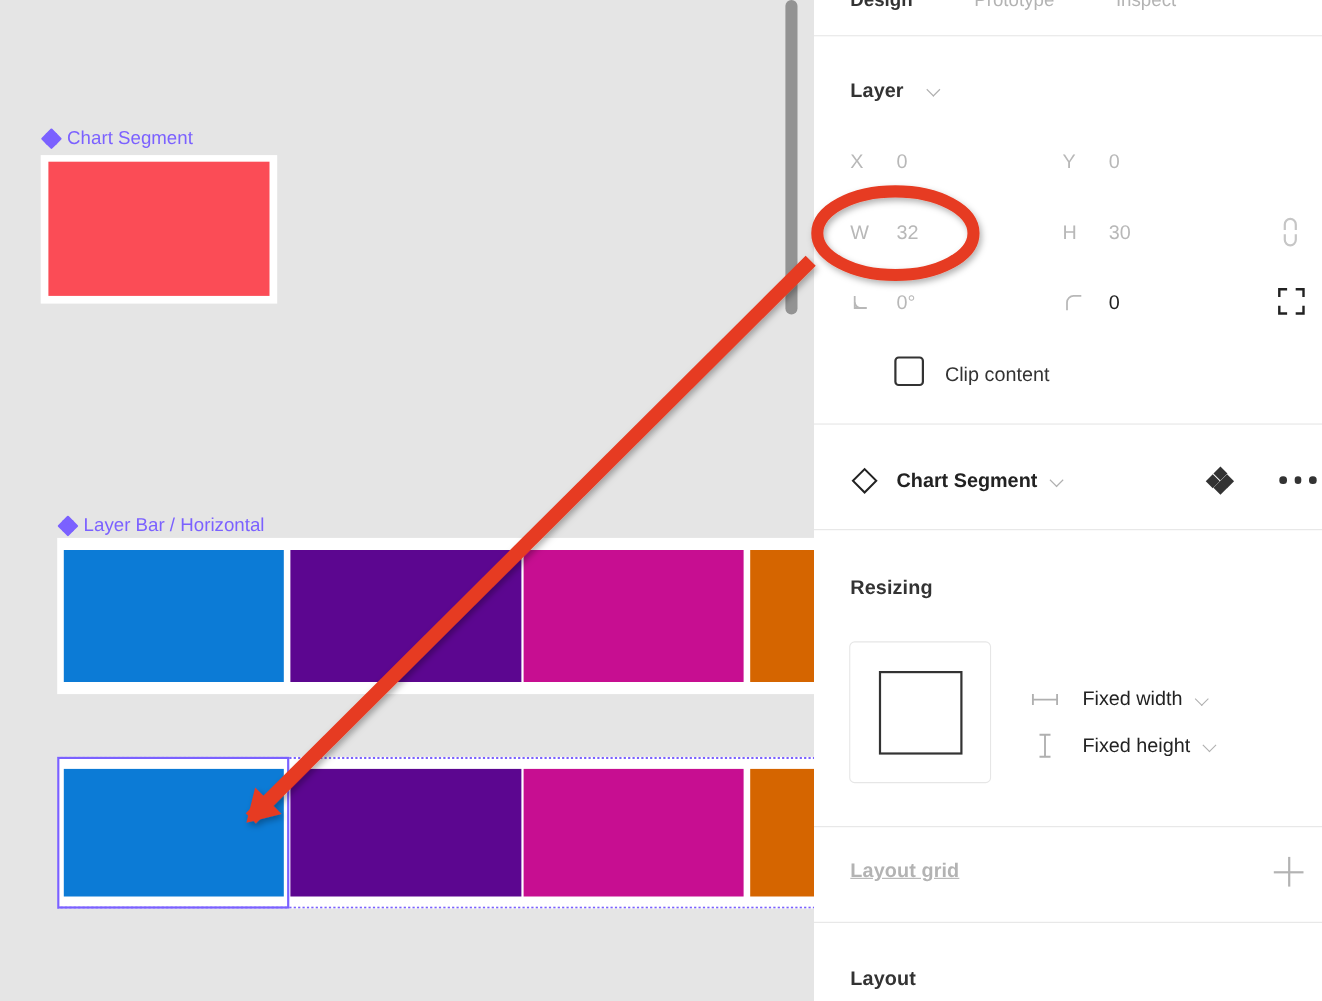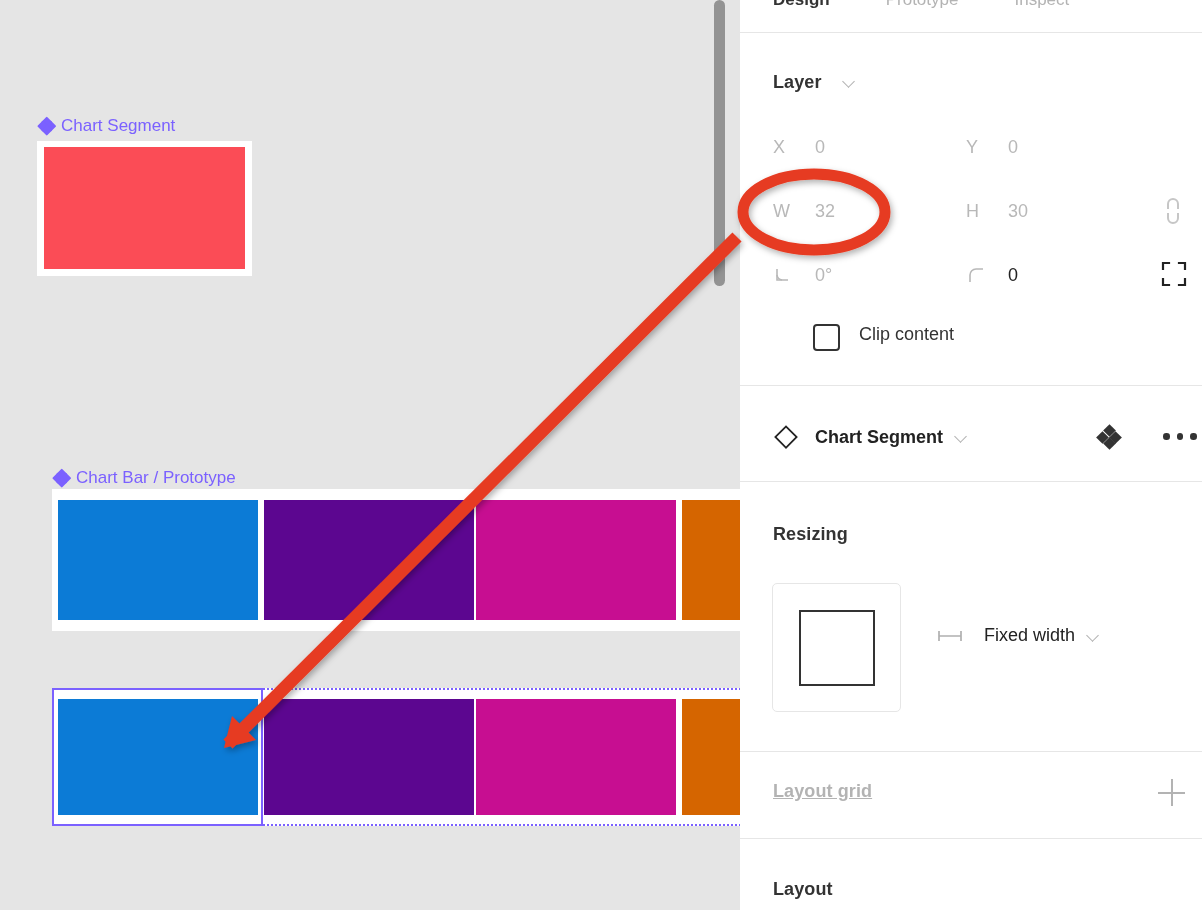--- a/index.html
+++ b/index.html
@@ -218,21 +218,21 @@
   }
   .fld .val.dark { color: #222222; }
 
   .icon-svg { display: block; }
 
   
   #clip-row {
     position: absolute;
     left: 773px; top: 324px;
     display: flex;
-    align-items: flex-start;
+    align-items: flex-end;
     gap: 19px;
     padding-left: 40px;
   }
   #clip-checkbox {
     width: 27px; height: 27px;
     border: 2px solid #333333;
     border-radius: 4px;
     box-sizing: border-box;
     background: #fff;
   }
@@ -347,21 +347,21 @@
       <div id="seg-fill" style="background: rgb(251, 76, 86);"></div>
     </div>
 
     <div class="comp-label" style="left: 54px; top: 469px; color: rgb(123, 97, 255);">
       <span class="comp-diamond">
         <i class="t" style="background: rgb(123, 97, 255);"></i>
           <i class="l" style="background: rgb(123, 97, 255);"></i>
           <i class="r" style="background: rgb(123, 97, 255);"></i>
           <i class="b" style="background: rgb(123, 97, 255);"></i>
       </span>
-      <span>Chart Bar / Prototype</span>
+      <span>Layer Bar / Horizontal</span>
     </div>
 
     <div class="frame" id="bar-row-1-frame">
       <div class="bar s0" style="background: rgb(12, 123, 214);"></div>
       <div class="bar s1" style="background: rgb(92, 6, 144);"></div>
       <div class="bar s2" style="background: rgb(199, 14, 145);"></div>
       <div class="bar s3" style="background: rgb(213, 101, 0);"></div>
     </div>
 
     <div class="frame" id="bar-row-2-frame">
@@ -483,20 +483,29 @@
     <div class="resize-opt" style="left:197px; top:601px;margin-top:24px;">
       <span>
         <svg class="icon-svg" width="26" height="18" viewBox="0 0 26 18">
           <path d="M2 4 V14 M24 4 V14 M2 9 H24" fill="none" stroke="#b0b0b0" stroke-width="1.7"></path>
         </svg>
       </span>
       <span class="txt">Fixed width</span>
       <span class="chev"></span>
     </div>
 
+    <div class="resize-opt" style="left:197px; top:665px;">
+      <span>
+        <svg class="icon-svg" width="26" height="26" viewBox="0 0 26 26">
+          <path d="M8 3 H18 M8 23 H18 M13 3 V23" fill="none" stroke="#b0b0b0" stroke-width="1.7"></path>
+        </svg>
+      </span>
+      <span class="txt">Fixed height</span>
+      <span class="chev"></span>
+    </div>
 
     <div class="divider" style="top:751px;"></div>
 
     <div class="section-title muted" style="left:33px; top:781px;text-decoration:underline;">Layout grid</div>
     <div id="layout-plus" style="left:418px;"></div>
 
     <div class="divider" style="top:838px;"></div>
 
     <div class="section-title" style="left:33px; top:879px;">Layout</div>
   </div>

